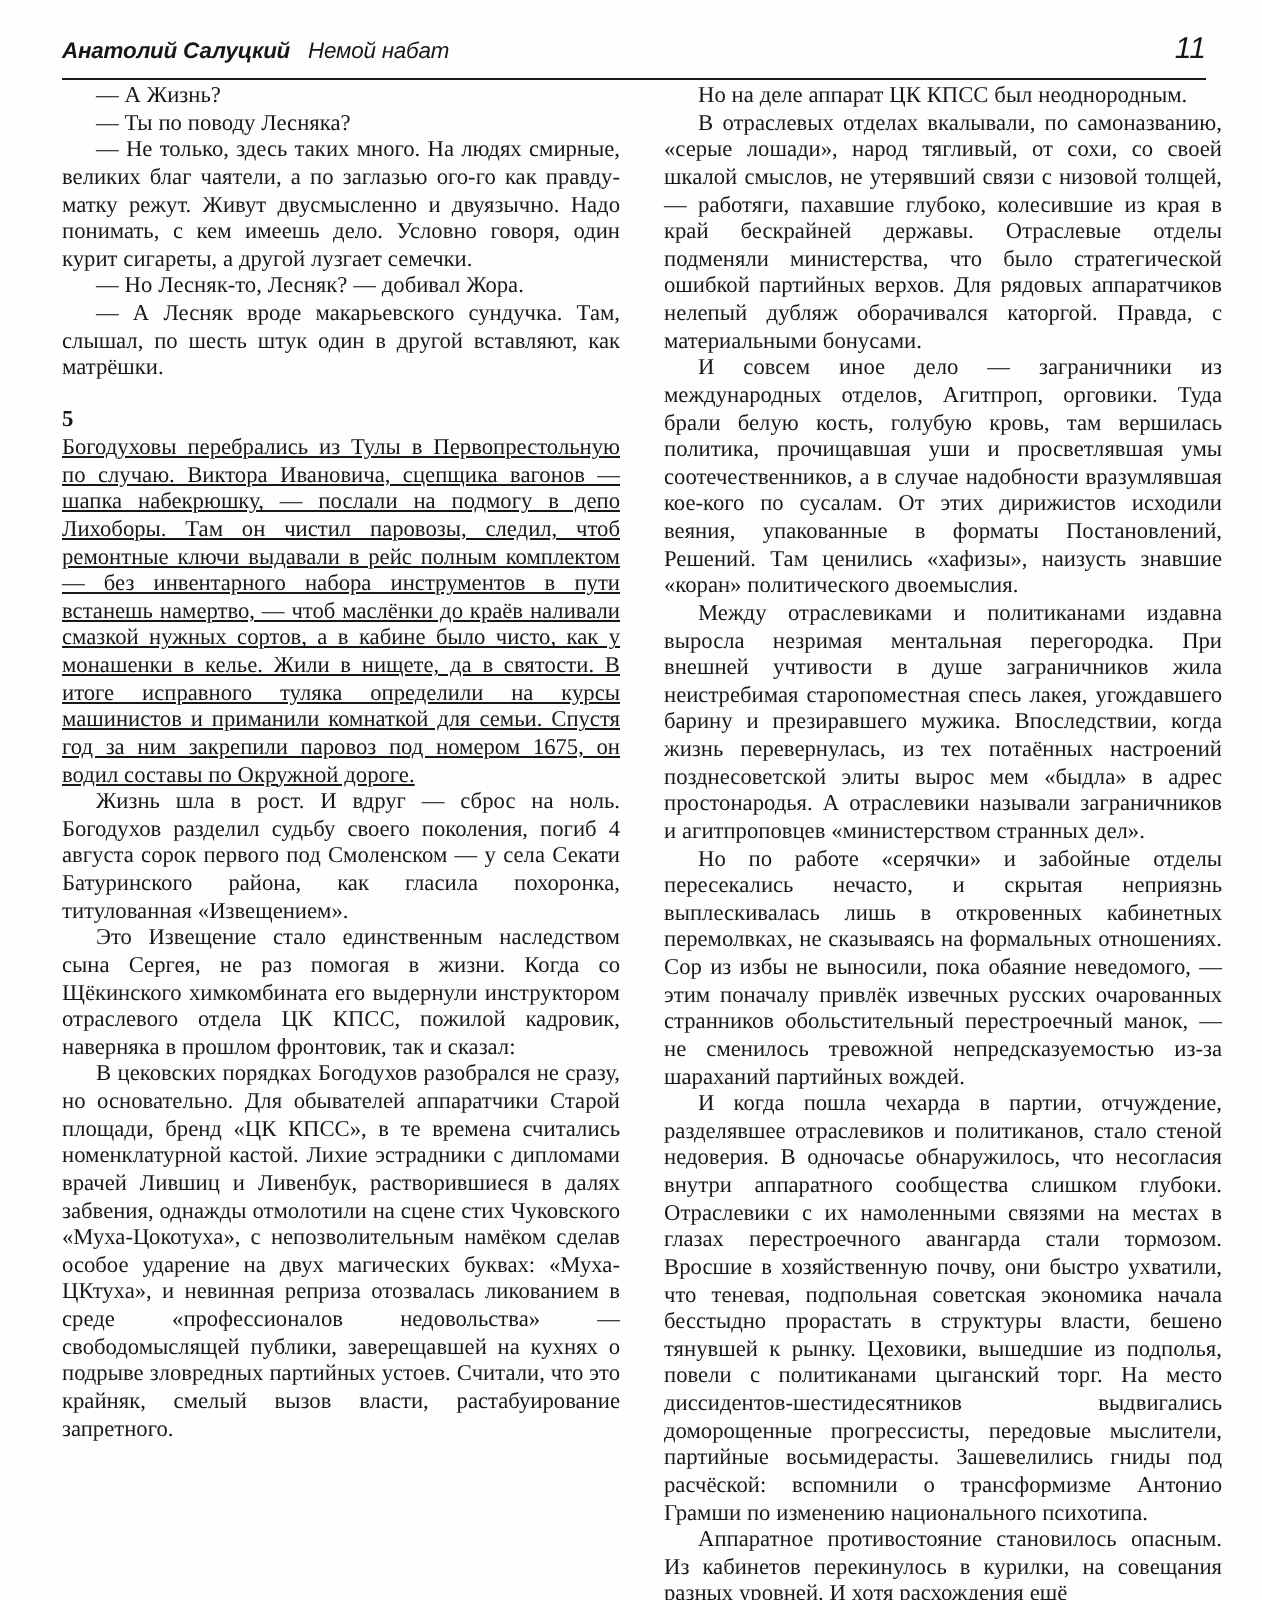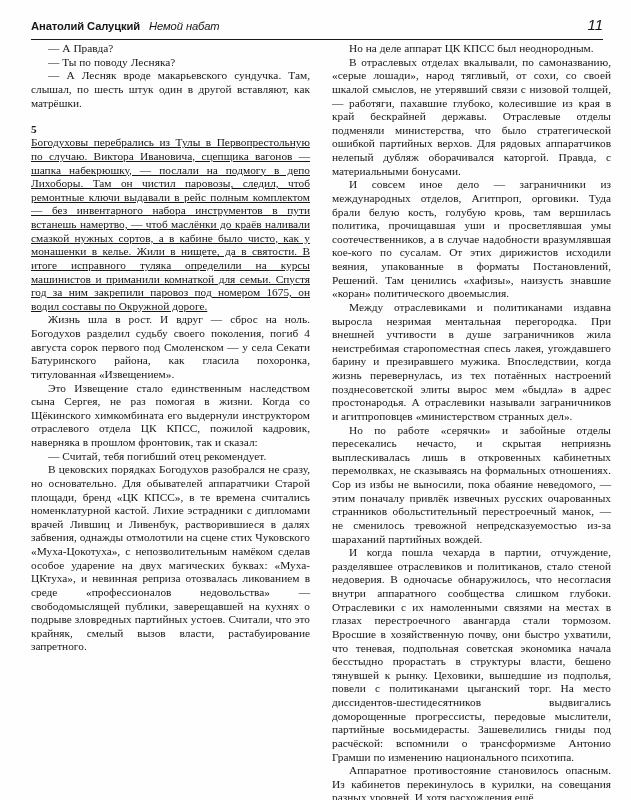--- a/index.html
+++ b/index.html
@@ -39,20 +39,21 @@
     padding-bottom: 3px;
   }
   .runhead-left {
     display: flex;
     align-items: baseline;
     gap: 9px;
     white-space: nowrap;
   }
   .author {
     font-weight: bold;
+    font-style: italic;
     font-size: 11.2px;
     letter-spacing: -0.1px;
   }
   .booktitle {
     font-style: italic;
     font-size: 11.2px;
     letter-spacing: -0.1px;
   }
   .folio {
     font-style: italic;
@@ -110,28 +111,29 @@
   <div class="runhead">
     <div class="runhead-left">
       <span class="author">Анатолий Салуцкий</span>
       <span class="booktitle">Немой набат</span>
     </div>
     <span class="folio">11</span>
   </div>
 
   <div class="columns">
     <div class="col" id="col-left">
-        <p class="para dialog">— А Правда?</p>
+        <p class="para dialog">— А Жизнь?</p>
         <p class="para dialog">— Ты по поводу Лесняка?</p>
+        <p class="para dialog">— Не только, здесь таких много. На людях смирные, великих благ чаятели, а по заглазью ого-го как правду-матку режут. Живут двусмысленно и двуязычно. Надо понимать, с кем имеешь дело. Условно говоря, один курит сигареты, а другой лузгает семечки.</p>
+        <p class="para dialog">— Но Лесняк-то, Лесняк? — добивал Жора.</p>
         <p class="para dialog">— А Лесняк вроде макарьевского сундучка. Там, слышал, по шесть штук один в другой вставляют, как матрёшки.</p>
         <p class="secnum secgap-before">5</p>
         <p class="para noindent secgap-after">Богодуховы перебрались из Тулы в Первопрестольную по случаю. Виктора Ивановича, сцепщика вагонов — шапка набекрюшку, — послали на подмогу в депо Лихоборы. Там он чистил паровозы, следил, чтоб ремонтные ключи выдавали в рейс полным комплектом — без инвентарного набора инструментов в пути встанешь намертво, — чтоб маслёнки до краёв наливали смазкой нужных сортов, а в кабине было чисто, как у монашенки в келье. Жили в нищете, да в святости. В итоге исправного туляка определили на курсы машинистов и приманили комнаткой для семьи. Спустя год за ним закрепили паровоз под номером 1675, он водил составы по Окружной дороге.</p>
         <p class="para">Жизнь шла в рост. И вдруг — сброс на ноль. Богодухов разделил судьбу своего поколения, погиб 4 августа сорок первого под Смоленском — у села Секати Батуринского района, как гласила похоронка, титулованная «Извещением».</p>
         <p class="para">Это Извещение стало единственным наследством сына Сергея, не раз помогая в жизни. Когда со Щёкинского химкомбината его выдернули инструктором отраслевого отдела ЦК КПСС, пожилой кадровик, наверняка в прошлом фронтовик, так и сказал:</p>
-        <p class="para dialog">— Считай, тебя погибший отец рекомендует.</p>
         <p class="para">В цековских порядках Богодухов разобрался не сразу, но основательно. Для обывателей аппаратчики Старой площади, бренд «ЦК КПСС», в те времена считались номенклатурной кастой. Лихие эстрадники с дипломами врачей Лившиц и Ливенбук, растворившиеся в далях забвения, однажды отмолотили на сцене стих Чуковского «Муха-Цокотуха», с непозволительным намёком сделав особое ударение на двух магических буквах: «Муха-ЦКтуха», и невинная реприза отозвалась ликованием в среде «профессионалов недовольства» — свободомыслящей публики, заверещавшей на кухнях о подрыве зловредных партийных устоев. Считали, что это крайняк, смелый вызов власти, растабуирование запретного.</p>
       </div>
     <div class="col" id="col-right">
         <p class="para">Но на деле аппарат ЦК КПСС был неоднородным.</p>
         <p class="para">В отраслевых отделах вкалывали, по самоназванию, «серые лошади», народ тягливый, от сохи, со своей шкалой смыслов, не утерявший связи с низовой толщей, — работяги, пахавшие глубоко, колесившие из края в край бескрайней державы. Отраслевые отделы подменяли министерства, что было стратегической ошибкой партийных верхов. Для рядовых аппаратчиков нелепый дубляж оборачивался каторгой. Правда, с материальными бонусами.</p>
         <p class="para">И совсем иное дело — заграничники из международных отделов, Агитпроп, орговики. Туда брали белую кость, голубую кровь, там вершилась политика, прочищавшая уши и просветлявшая умы соотечественников, а в случае надобности вразумлявшая кое-кого по сусалам. От этих дирижистов исходили веяния, упакованные в форматы Постановлений, Решений. Там ценились «хафизы», наизусть знавшие «коран» политического двоемыслия.</p>
         <p class="para">Между отраслевиками и политиканами издавна выросла незримая ментальная перегородка. При внешней учтивости в душе заграничников жила неистребимая старопоместная спесь лакея, угождавшего барину и презиравшего мужика. Впоследствии, когда жизнь перевернулась, из тех потаённых настроений позднесоветской элиты вырос мем «быдла» в адрес простонародья. А отраслевики называли заграничников и агитпроповцев «министерством странных дел».</p>
         <p class="para">Но по работе «серячки» и забойные отделы пересекались нечасто, и скрытая неприязнь выплескивалась лишь в откровенных кабинетных перемолвках, не сказываясь на формальных отношениях. Сор из избы не выносили, пока обаяние неведомого, — этим поначалу привлёк извечных русских очарованных странников обольстительный перестроечный манок, — не сменилось тревожной непредсказуемостью из-за шараханий партийных вождей.</p>
         <p class="para">И когда пошла чехарда в партии, отчуждение, разделявшее отраслевиков и политиканов, стало стеной недоверия. В одночасье обнаружилось, что несогласия внутри аппаратного сообщества слишком глубоки. Отраслевики с их намоленными связями на местах в глазах перестроечного авангарда стали тормозом. Вросшие в хозяйственную почву, они быстро ухватили, что теневая, подпольная советская экономика начала бесстыдно прорастать в структуры власти, бешено тянувшей к рынку. Цеховики, вышедшие из подполья, повели с политиканами цыганский торг. На место диссидентов-шестидесятников выдвигались доморощенные прогрессисты, передовые мыслители, партийные восьмидерасты. Зашевелились гниды под расчёской: вспомнили о трансформизме Антонио Грамши по изменению национального психотипа.</p>
         <p class="para">Аппаратное противостояние становилось опасным. Из кабинетов перекинулось в курилки, на совещания разных уровней. И хотя расхождения ещё</p>

